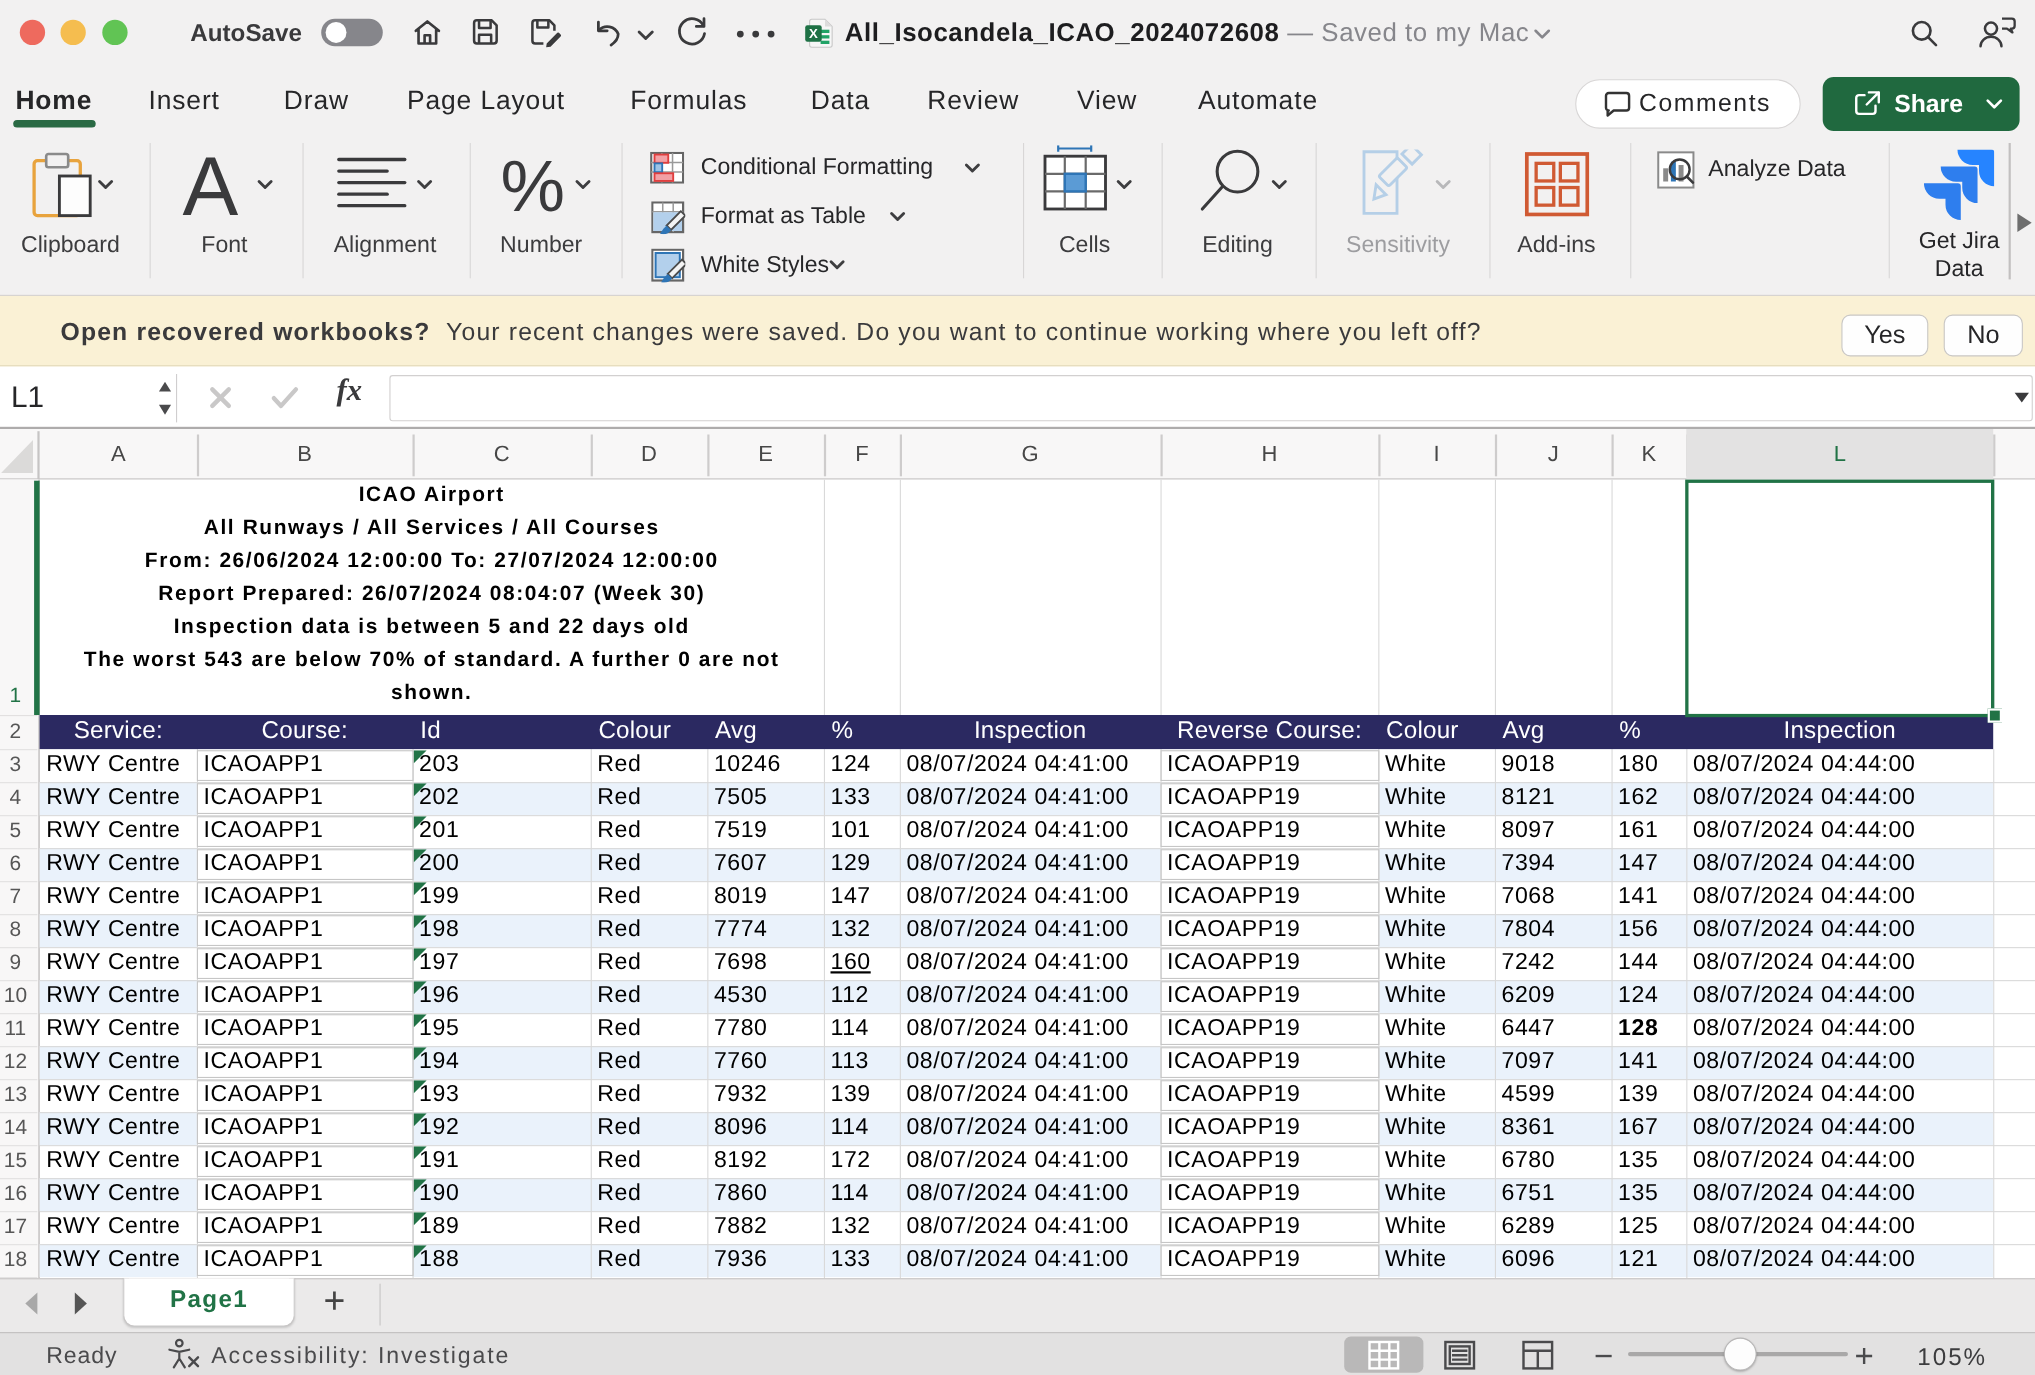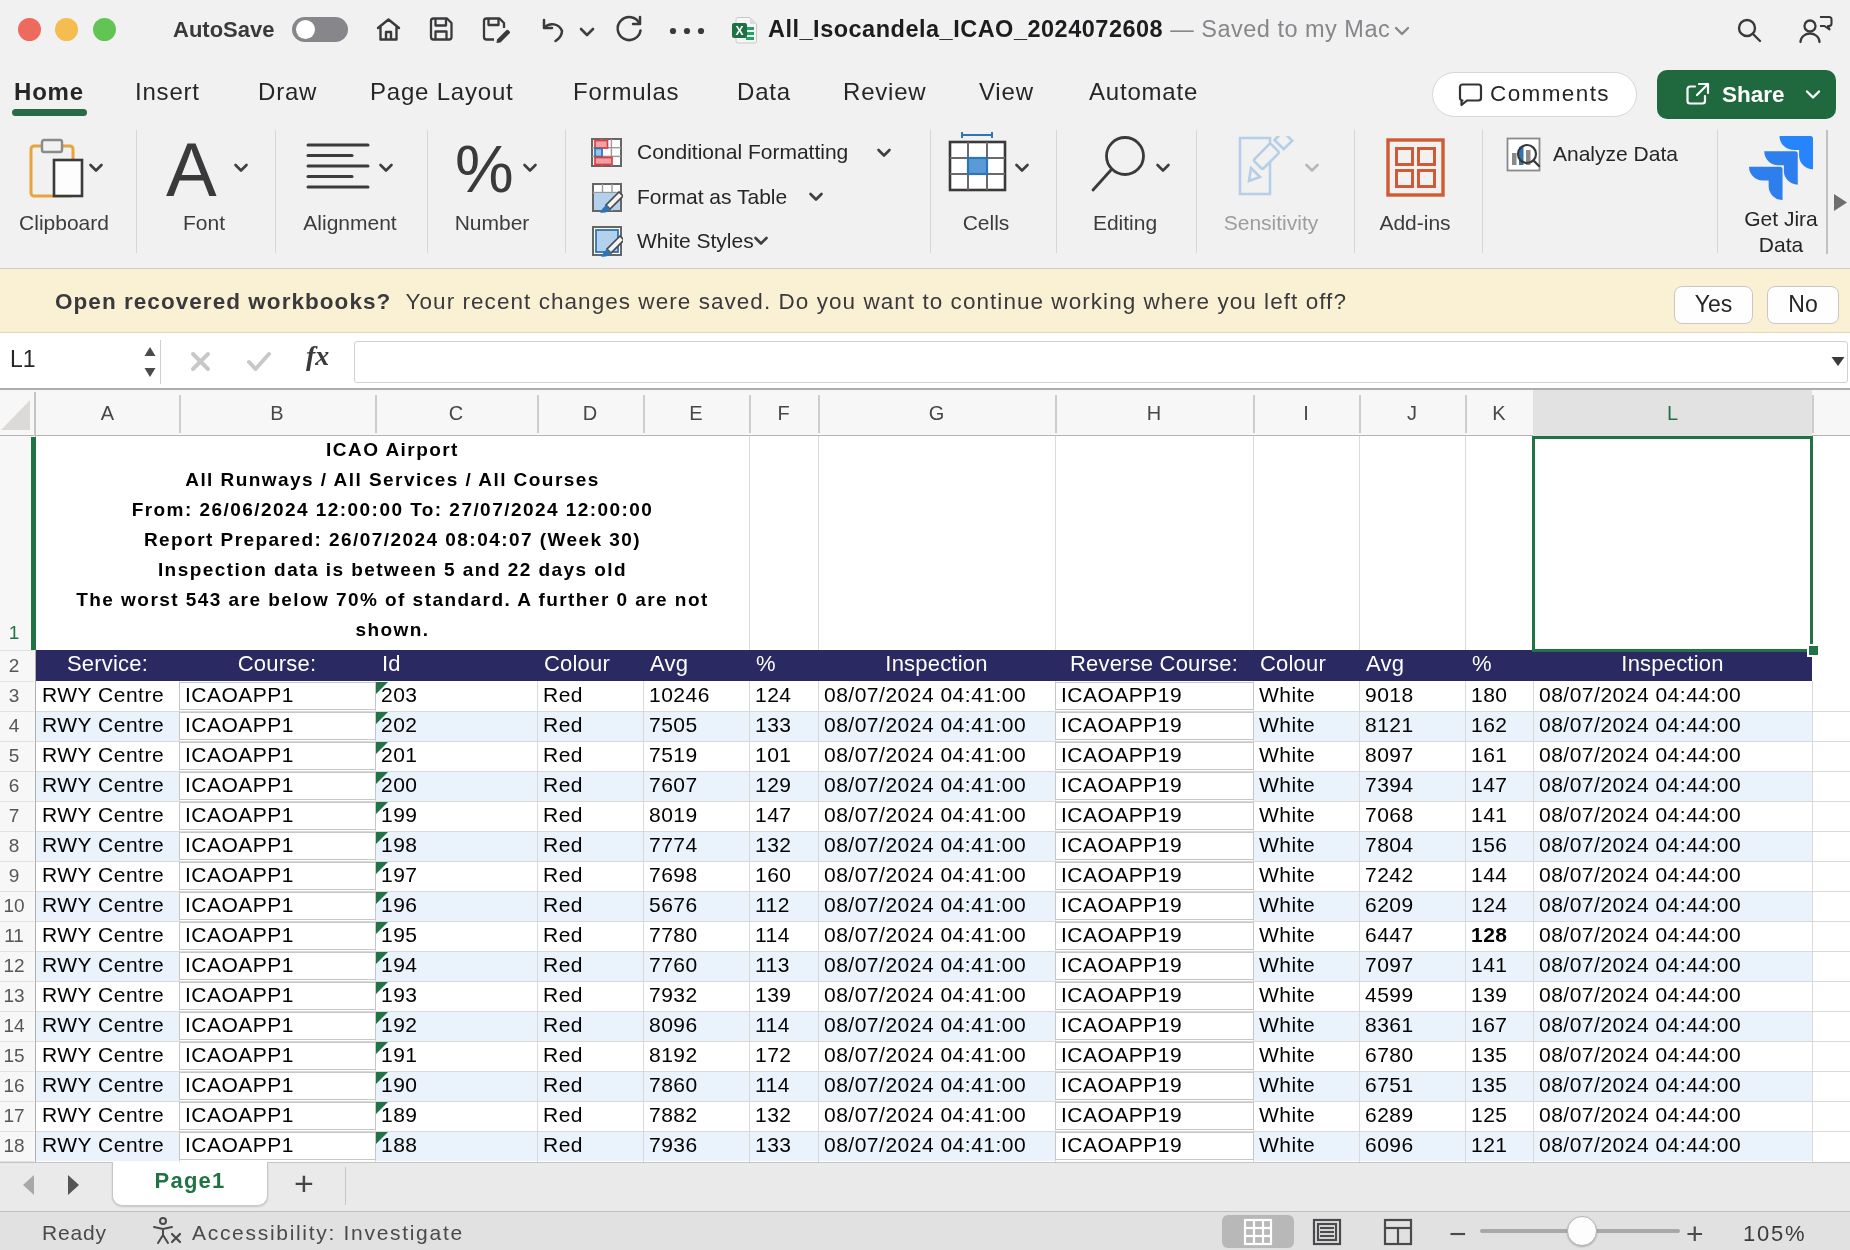--- a/index.html
+++ b/index.html
@@ -243,21 +243,21 @@
 <svg class="ab" style="left:1832px;top:192px" width="17" height="21" viewBox="0 0 17 21">
     <path d="M2 2 L15 10.5 L2 19 Z" fill="#6e6e6e"></path>
   </svg>
 <div class="ab" style="left:0;top:268px;width:1850px;height:1px;background:#cfcdcd"></div>
 <div class="ab" style="left:0;top:269px;width:1850px;height:64px;background:#faf1d5;border-bottom:1px solid #e3d9ba"></div>
 <div class="ab" style="left:55px;top:289px;font-size:22.5px;letter-spacing:1.05px;color:#3a3a3c"><b>Open recovered workbooks?</b>&nbsp; Your recent changes were saved. Do you want to continue working where you left off?</div>
 <div class="ab" style="left:1674px;top:286px;width:79px;height:38px;background:#fefefe;border:1.5px solid #c9c7c5;border-radius:8px;font-size:23px;color:#262628;text-align:center;line-height:35px">Yes</div>
 <div class="ab" style="left:1767px;top:286px;width:72px;height:38px;background:#fefefe;border:1.5px solid #c9c7c5;border-radius:8px;font-size:23px;color:#262628;text-align:center;line-height:35px">No</div>
 <div class="ab" style="left:0;top:334px;width:1850px;height:54px;background:#fff"></div>
 <div class="ab" style="left:0;top:388px;width:1850px;height:2px;background:#aeacac"></div>
-<div class="ab" style="left:10px;top:346px;font-size:23px;color:#262628">L1</div>
+<div class="ab" style="left:10px;top:346px;font-size:27px;color:#262628">L1</div>
 <svg class="ab" style="left:142px;top:346px" width="16" height="32" viewBox="0 0 16 32">
     <path d="M8 1 L13.5 10 H2.5 Z" fill="#4a4a4c"></path>
     <path d="M8 31 L2.5 22 H13.5 Z" fill="#4a4a4c"></path>
   </svg>
 <div class="ab" style="left:160px;top:340px;width:1px;height:44px;background:#d0cecf"></div>
 <svg class="ab" style="left:190px;top:351px" width="21" height="21" viewBox="0 0 21 21">
     <path d="M3 3 L18 18 M18 3 L3 18" stroke="#c9c8c8" stroke-width="4" stroke-linecap="round"></path>
   </svg>
 <svg class="ab" style="left:246px;top:351px" width="26" height="21" viewBox="0 0 26 21">
     <path d="M3 11 L9.5 18 L23 3" stroke="#c9c8c8" stroke-width="4" fill="none" stroke-linecap="round" stroke-linejoin="round"></path>
@@ -514,35 +514,35 @@
 <div class="ab cellt" style="left:1471px;top:830px;">156</div>
 <div class="ab cellt" style="left:1539px;top:830px;">08/07/2024 04:44:00</div>
 <svg class="ab" style="left:376px;top:832px" width="12" height="12" viewBox="0 0 12 12">
     <path d="M0 0 H12 L0 12 Z" fill="#217346" transform="rotate(0)"></path>
   </svg>
 <div class="ab cellt" style="left:42px;top:860px;">RWY Centre</div>
 <div class="ab cellt" style="left:185px;top:860px;">ICAOAPP1</div>
 <div class="ab cellt" style="left:381px;top:860px;">197</div>
 <div class="ab cellt" style="left:543px;top:860px;">Red</div>
 <div class="ab cellt" style="left:649px;top:860px;">7698</div>
-<div class="ab cellt" style="left:755px;top:860px;">160</div>
+<div class="ab cellt" style="left:755px;top:860px;text-decoration:underline;">160</div>
 <div class="ab cellt" style="left:824px;top:860px;">08/07/2024 04:41:00</div>
 <div class="ab cellt" style="left:1061px;top:860px;">ICAOAPP19</div>
 <div class="ab cellt" style="left:1259px;top:860px;">White</div>
 <div class="ab cellt" style="left:1365px;top:860px;">7242</div>
 <div class="ab cellt" style="left:1471px;top:860px;">144</div>
 <div class="ab cellt" style="left:1539px;top:860px;">08/07/2024 04:44:00</div>
 <svg class="ab" style="left:376px;top:862px" width="12" height="12" viewBox="0 0 12 12">
     <path d="M0 0 H12 L0 12 Z" fill="#217346" transform="rotate(0)"></path>
   </svg>
 <div class="ab cellt" style="left:42px;top:890px;">RWY Centre</div>
 <div class="ab cellt" style="left:185px;top:890px;">ICAOAPP1</div>
 <div class="ab cellt" style="left:381px;top:890px;">196</div>
 <div class="ab cellt" style="left:543px;top:890px;">Red</div>
-<div class="ab cellt" style="left:649px;top:890px;">5676</div>
+<div class="ab cellt" style="left:649px;top:890px;">4530</div>
 <div class="ab cellt" style="left:755px;top:890px;">112</div>
 <div class="ab cellt" style="left:824px;top:890px;">08/07/2024 04:41:00</div>
 <div class="ab cellt" style="left:1061px;top:890px;">ICAOAPP19</div>
 <div class="ab cellt" style="left:1259px;top:890px;">White</div>
 <div class="ab cellt" style="left:1365px;top:890px;">6209</div>
 <div class="ab cellt" style="left:1471px;top:890px;">124</div>
 <div class="ab cellt" style="left:1539px;top:890px;">08/07/2024 04:44:00</div>
 <svg class="ab" style="left:376px;top:892px" width="12" height="12" viewBox="0 0 12 12">
     <path d="M0 0 H12 L0 12 Z" fill="#217346" transform="rotate(0)"></path>
   </svg>

